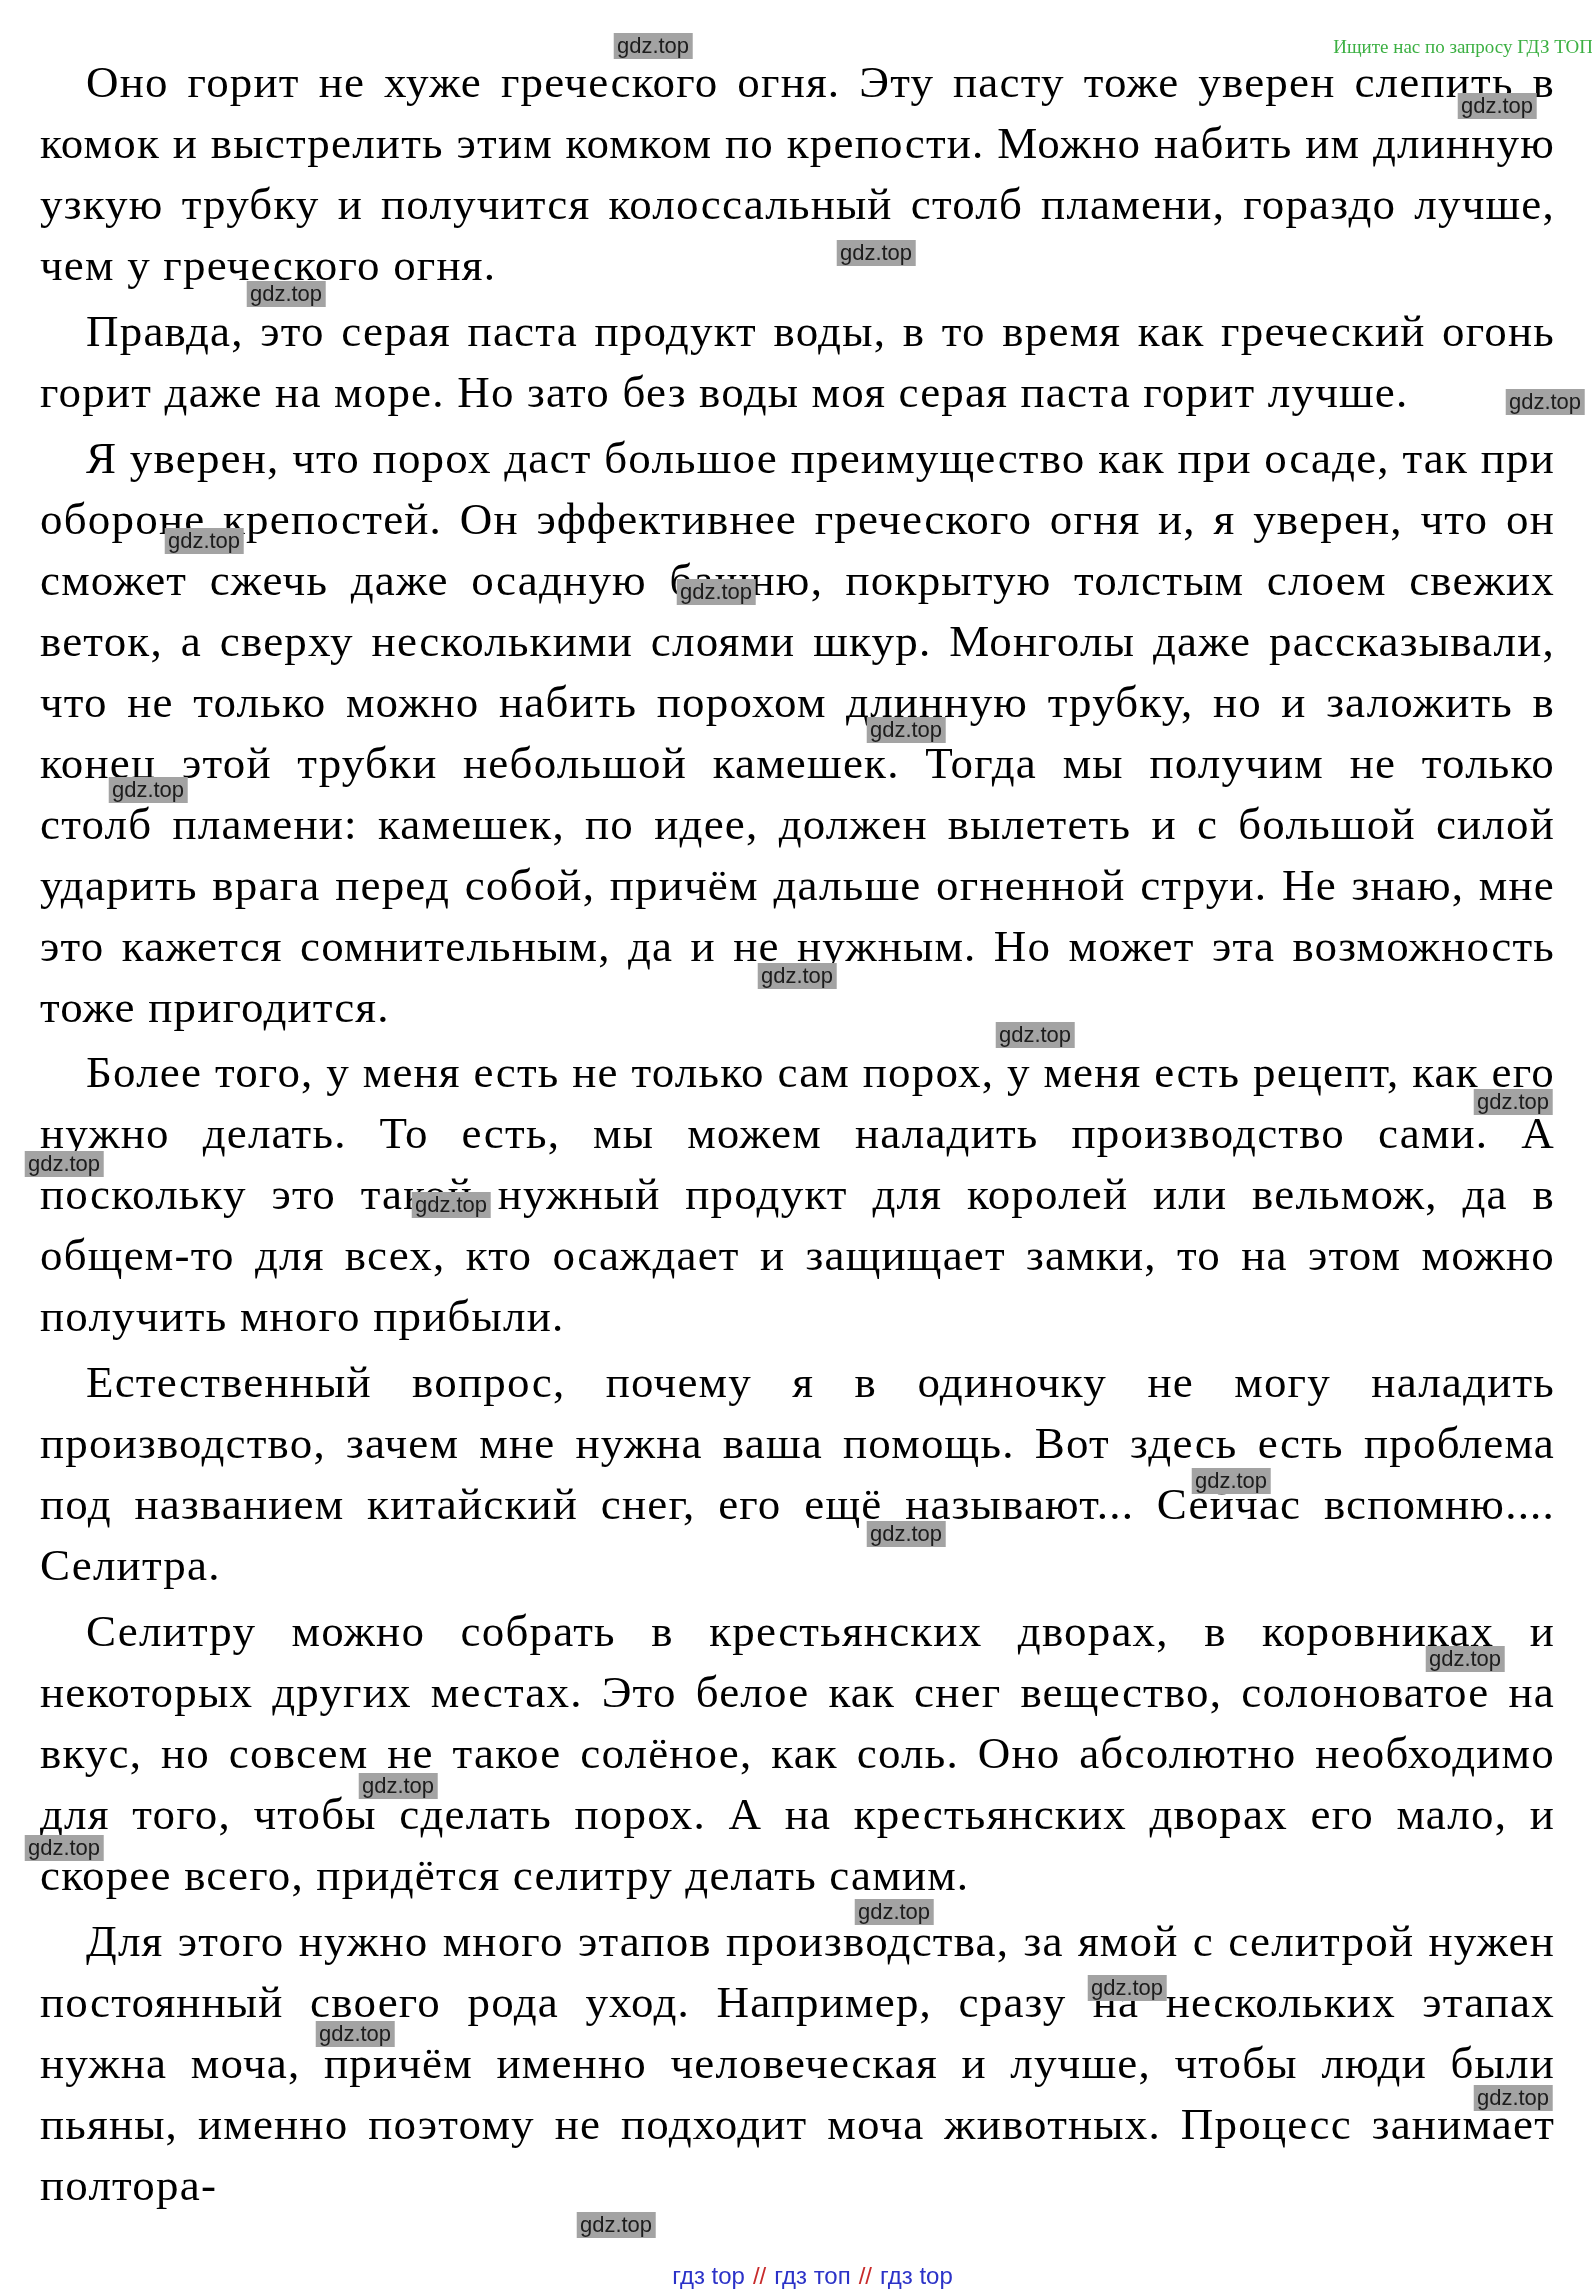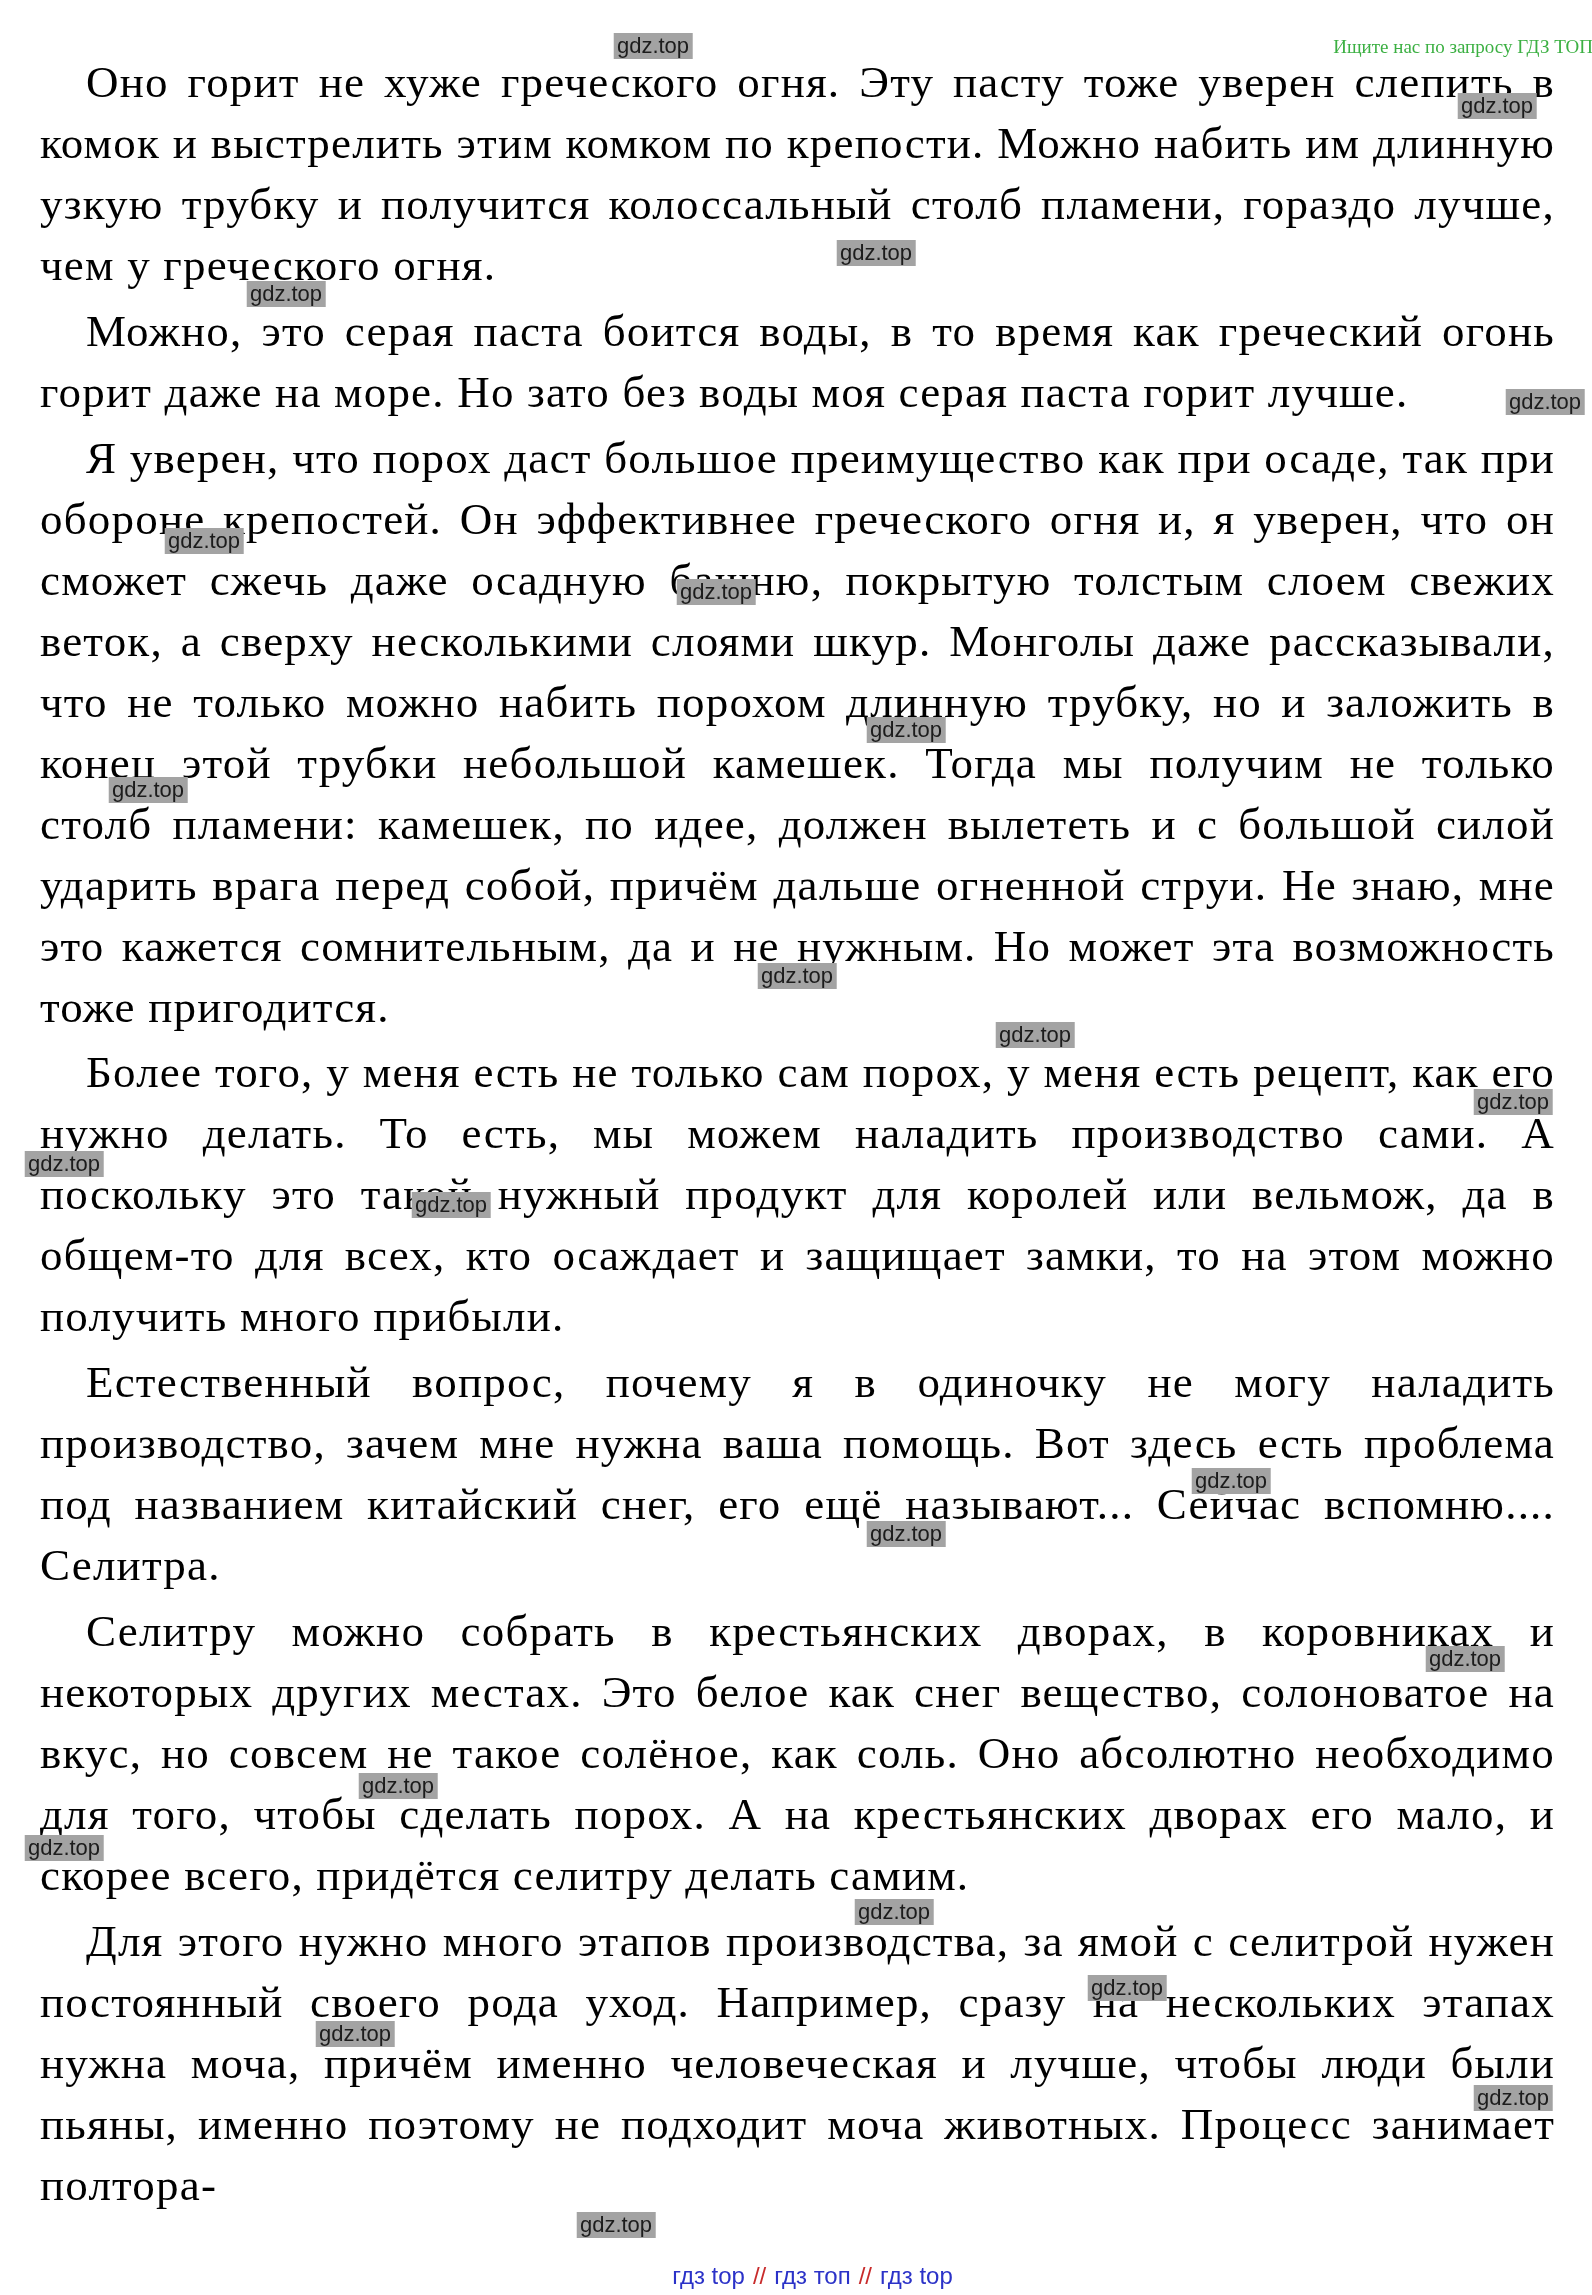--- a/index.html
+++ b/index.html
@@ -73,21 +73,21 @@
 </style>
 </head>
 <body>
 
 <div id="page">
 
   <div class="top-banner">Ищите нас по запросу ГДЗ ТОП</div>
 
   <div class="content" id="content">
       <p>Оно горит не хуже греческого огня. Эту пасту тоже уверен слепить в комок и выстрелить этим комком по крепости. Можно набить им длинную узкую трубку и получится колоссальный столб пламени, гораздо лучше, чем у греческого огня.</p>
-      <p>Можно, это серая паста боится воды, в то время как греческий огонь горит даже на море. Но зато без воды моя серая паста горит лучше.</p>
+      <p>Правда, это серая паста продукт воды, в то время как греческий огонь горит даже на море. Но зато без воды моя серая паста горит лучше.</p>
       <p>Я уверен, что порох даст большое преимущество как при осаде, так при обороне крепостей. Он эффективнее греческого огня и, я уверен, что он сможет сжечь даже осадную башню, покрытую толстым слоем свежих веток, а сверху несколькими слоями шкур. Монголы даже рассказывали, что не только можно набить порохом длинную трубку, но и заложить в конец этой трубки небольшой камешек. Тогда мы получим не только столб пламени: камешек, по идее, должен вылететь и с большой силой ударить врага перед собой, причём дальше огненной струи. Не знаю, мне это кажется сомнительным, да и не нужным. Но может эта возможность тоже пригодится.</p>
       <p>Более того, у меня есть не только сам порох, у меня есть рецепт, как его нужно делать. То есть, мы можем наладить производство сами. А поскольку это такой нужный продукт для королей или вельмож, да в общем-то для всех, кто осаждает и защищает замки, то на этом можно получить много прибыли.</p>
       <p>Естественный вопрос, почему я в одиночку не могу наладить производство, зачем мне нужна ваша помощь. Вот здесь есть проблема под названием китайский снег, его ещё называют... Сейчас вспомню.... Селитра.</p>
       <p>Селитру можно собрать в крестьянских дворах, в коровниках и некоторых других местах. Это белое как снег вещество, солоноватое на вкус, но совсем не такое солёное, как соль. Оно абсолютно необходимо для того, чтобы сделать порох. А на крестьянских дворах его мало, и скорее всего, придётся селитру делать самим.</p>
       <p>Для этого нужно много этапов производства, за ямой с селитрой нужен постоянный своего рода уход. Например, сразу на нескольких этапах нужна моча, причём именно человеческая и лучше, чтобы люди были пьяны, именно поэтому не подходит моча животных. Процесс занимает полтора-</p>
     </div>
 
   <div id="watermark-layer">
       <span class="watermark" style="left: 653px; top: 46px;">gdz.top</span>
       <span class="watermark" style="left: 1497px; top: 106px;">gdz.top</span>

